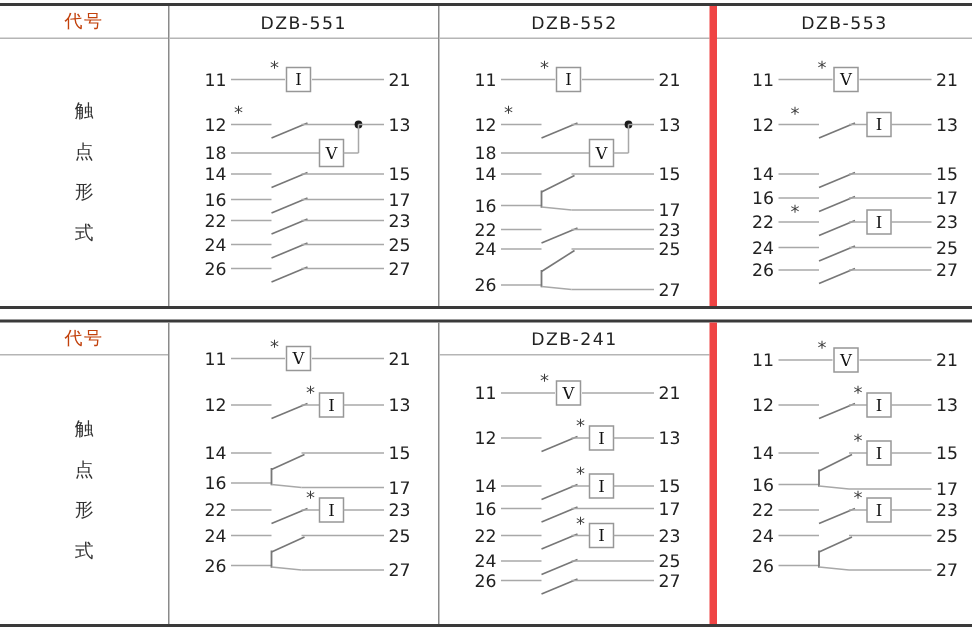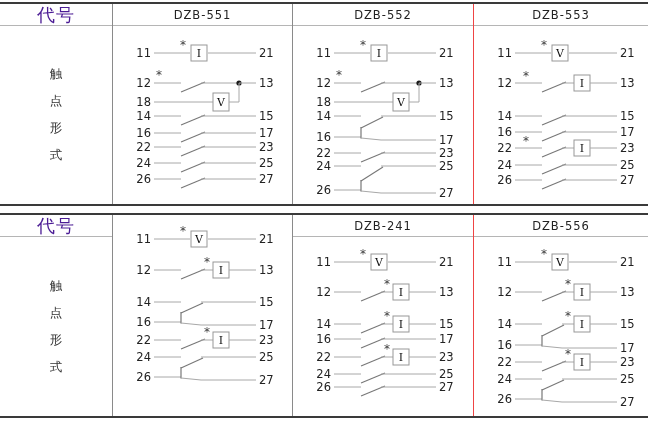--- a/index.html
+++ b/index.html
@@ -6,24 +6,24 @@
   .page{position:relative;width:648px;height:423px;background:#fff;
         font-family:"DejaVu Sans","Liberation Sans",sans-serif;color:#222;overflow:hidden;}
   .tbl{position:absolute;left:0;width:648px;display:flex;
        border-top:2px solid #3a3a3a;border-bottom:2px solid #3a3a3a;box-sizing:border-box;}
   .tbl-top{top:2px;height:204px;}
   .tbl-bottom{top:213px;height:205px;}
   .col{box-sizing:border-box;display:flex;flex-direction:column;}
   .col.c0{width:112px;}
   .col.c1{width:180px;border-left:1px solid #8a8a8a;}
   .col.c2{width:181px;border-left:1px solid #8a8a8a;}
-  .col.c3{width:175px;border-left:1px solid #ef4444;}
+  .col.c3{width:175px;border-left:5px solid #ef4444;}
   .hcell{height:22px;flex:0 0 22px;display:flex;align-items:center;justify-content:center;
          border-bottom:1px solid #b5b5b5;box-sizing:border-box;}
-  .code-label{font-size:18px;color:#4c1d95;letter-spacing:1px;}
+  .code-label{font-size:12px;color:#c2410c;letter-spacing:1px;}
   .model-label{font-size:11.5px;color:#222;letter-spacing:1px;}
   .bcell{position:relative;flex:1;overflow:hidden;}
   .vstack{height:100%;display:flex;flex-direction:column;align-items:center;
           justify-content:center;gap:10px;font-size:12.5px;color:#333;}
   svg.diagram{position:absolute;top:0;left:0;}
 </style>
 </head>
 <body>
 
 <div class="page">
@@ -317,21 +317,20 @@
             <line x1="88" y1="137" x2="143" y2="137" stroke="#a8a8a8" stroke-width="1"></line>
             <text x="38" y="154" text-anchor="end" font-size="11.5" font-family="&quot;DejaVu Sans&quot;,&quot;Liberation Sans&quot;,sans-serif" fill="#222222">26</text>
             <text x="146" y="154" text-anchor="start" font-size="11.5" font-family="&quot;DejaVu Sans&quot;,&quot;Liberation Sans&quot;,sans-serif" fill="#222222">27</text>
             <line x1="41" y1="150" x2="68" y2="150" stroke="#a8a8a8" stroke-width="1"></line>
             <line x1="68" y1="159" x2="92" y2="149" stroke="#777777" stroke-width="1.1"></line>
             <line x1="88" y1="150" x2="143" y2="150" stroke="#a8a8a8" stroke-width="1"></line>
           </svg>
       </div>
     </div>
     <div class="col c3">
-      <div class="hcell model-label">DZB-556</div>
       <div class="bcell">
         <svg class="diagram" width="180" height="178" viewBox="0 0 180 178">
             <text x="38" y="29" text-anchor="end" font-size="11.5" font-family="&quot;DejaVu Sans&quot;,&quot;Liberation Sans&quot;,sans-serif" fill="#222222">11</text>
             <text x="146" y="29" text-anchor="start" font-size="11.5" font-family="&quot;DejaVu Sans&quot;,&quot;Liberation Sans&quot;,sans-serif" fill="#222222">21</text>
             <line x1="41" y1="25" x2="77" y2="25" stroke="#a8a8a8" stroke-width="1"></line>
             <rect x="78" y="17" width="16" height="16" fill="#ffffff" stroke="#979797" stroke-width="1"></rect>
             <text x="86" y="28.8" text-anchor="middle" font-size="11" font-family="&quot;DejaVu Serif&quot;,&quot;Liberation Serif&quot;,serif" fill="#111111">V</text>
             <line x1="95" y1="25" x2="143" y2="25" stroke="#a8a8a8" stroke-width="1"></line>
             <text x="70" y="21" text-anchor="middle" font-size="12" font-family="&quot;DejaVu Sans&quot;,&quot;Liberation Sans&quot;,sans-serif" fill="#3d3d3d">*</text>
             <text x="38" y="59" text-anchor="end" font-size="11.5" font-family="&quot;DejaVu Sans&quot;,&quot;Liberation Sans&quot;,sans-serif" fill="#222222">12</text>

